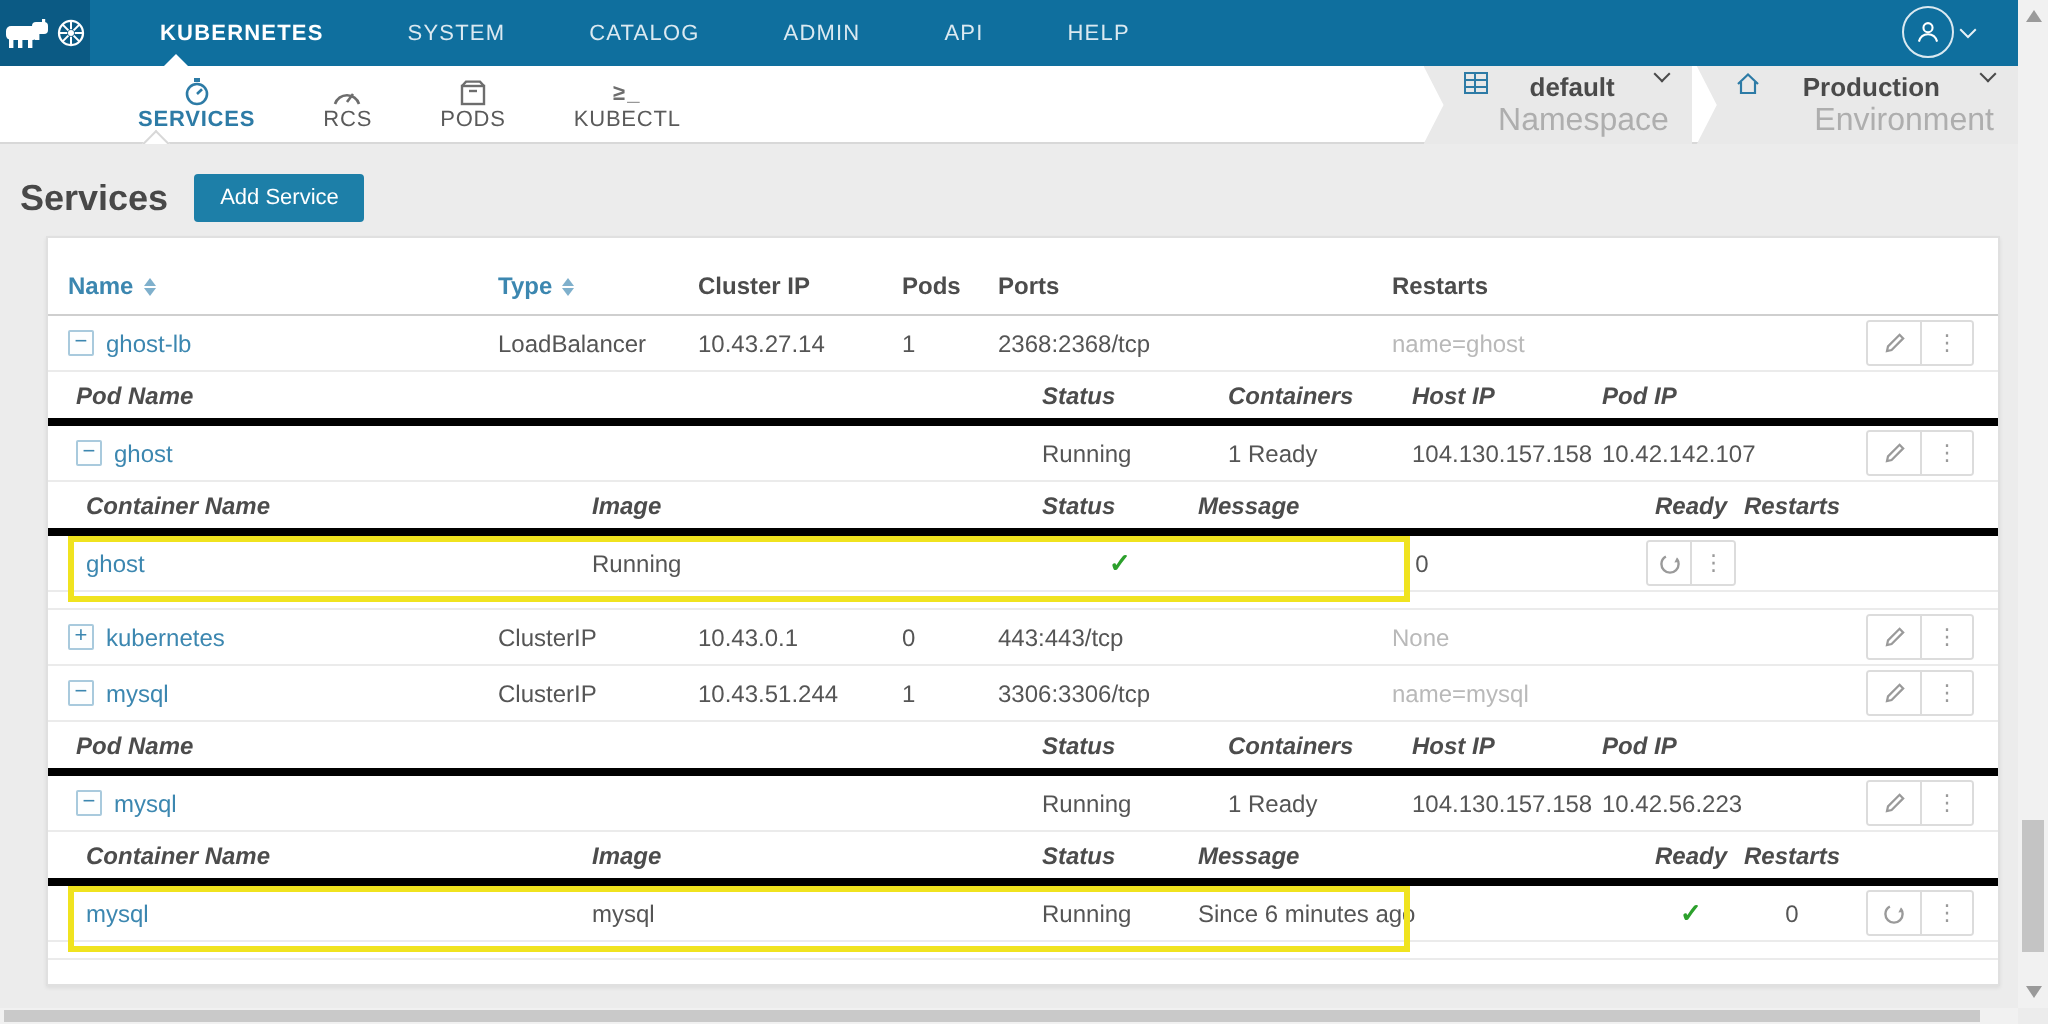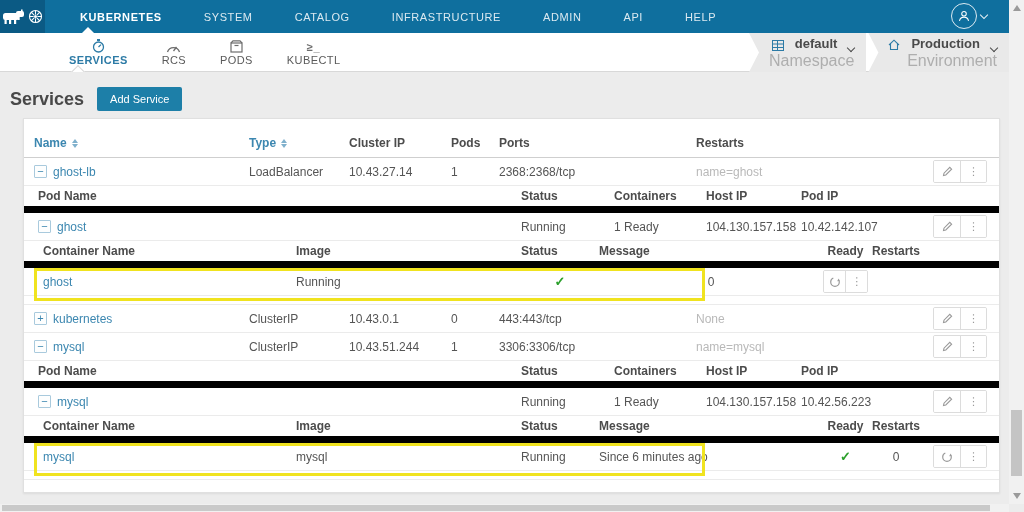--- a/index.html
+++ b/index.html
@@ -35,41 +35,41 @@
   .tab.active .t-label { color:#2d7ba6; font-weight:bold; }
   .tab .t-icon { height:14px; display:flex; align-items:flex-end; color:#6d6d6d; }
   .tab.active .t-icon { color:#2d7ba6; }
   .sub-indicator { position:absolute; left:73px; top:34px; width:10px; height:10px;
     background:#fff; border-left:1px solid #d8d8d8; border-top:1px solid #d8d8d8;
     transform:rotate(45deg); }
   .ctx-switchers { position:absolute; right:0; top:0; height:39px; display:flex; }
   .ctx-seg { background:#e9e9e9; height:39px; padding:4px 12px 3px 20px; margin-left:2px;
     clip-path:polygon(0 0,100% 0,100% 100%,0 100%,10px 50%);
     display:flex; flex-direction:column; align-items:flex-end; justify-content:center; cursor:pointer; }
-  .ctx-line1 { display:flex; align-items:flex-end; gap:11px; font-size:13px; color:#4a4a4a; font-weight:bold; }
+  .ctx-line1 { display:flex; align-items:flex-start; gap:21px; font-size:13px; color:#4a4a4a; font-weight:bold; }
   .ctx-line1 .chev { border-color:#4a4a4a; margin-top:-2px; }
   .ctx-label { font-size:16px; color:#aeaeae; margin-top:1px; }
 
   
   .content { position:absolute; left:0; top:72px; width:1009px; height:432px; background:#ececec; }
   .page-head { display:flex; align-items:center; margin:15px 0 0 10px; gap:13px; }
   .page-title { font-size:18px; font-weight:bold; color:#484848; }
   .btn-primary { background:#1d7fa8; color:#fff; border:none; font-size:11px;
     padding:6px 13px; border-radius:2px; cursor:pointer; font-family:inherit; }
 
   .card { position:absolute; left:23px; right:9px; top:46px; background:#fff;
     border:1px solid #e0e0e0; box-shadow:0 1px 2px rgba(0,0,0,.07); padding-top:10px; padding-bottom:12px; }
 
   .grid { display:grid; align-items:center; font-size:12px; color:#555; }
   .main-grid { grid-template-columns:215px 100px 102px 48px 197px 233px 1fr; padding:0 12px 0 10px; }
   .pod-grid  { grid-template-columns:483px 93px 92px 95px 123px 1fr; padding:0 12px 0 14px; }
   .ctr-grid  { grid-template-columns:253px 225px 78px 224px 45px 56px 1fr; padding:0 12px 0 19px; }
 
   .header-row { height:29px; border-bottom:1px solid #cfcfcf; font-weight:bold; color:#4c4c4c; }
-  .sub-header { height:27px; border-bottom:7px solid #000000; font-weight:bold; color:#4c4c4c; }
+  .sub-header { height:27px; border-bottom:4px solid #000000; font-weight:bold; color:#4c4c4c;font-style:italic; }
   .t-row { height:28px; border-bottom:1px solid #ebebeb; }
   .spacer { height:9px; border-bottom:1px solid #ebebeb; }
 
   .sortable { color:#3c87b0; display:flex; align-items:center; gap:5px; cursor:pointer; }
   .sort-arrows { display:flex; flex-direction:column; gap:1px; }
   .sort-arrows i { width:0; height:0; border-left:3.5px solid transparent; border-right:3.5px solid transparent; display:block; }
   .sort-arrows .up { border-bottom:4px solid #7fb0cc; }
   .sort-arrows .down { border-top:4px solid #7fb0cc; }
 
   .name-cell { display:flex; align-items:center; gap:6px; }
@@ -131,21 +131,20 @@
           <line x1="9.4" y1="9.4" x2="12.6" y2="12.6"></line>
         <line x1="12.6" y1="3.4" x2="9.4" y2="6.6"></line>
           <line x1="3.4" y1="12.6" x2="6.6" y2="9.4"></line>
       </g>
     </svg>
   </div>
   <div class="topnav" id="topnav">
       <div class="nav-item active">KUBERNETES</div>
       <div class="nav-item">SYSTEM</div>
       <div class="nav-item">CATALOG</div>
-      <div class="nav-item">INFRASTRUCTURE</div>
       <div class="nav-item">ADMIN</div>
       <div class="nav-item">API</div>
       <div class="nav-item">HELP</div>
     </div>
   <div class="top-indicator"></div>
   <div class="avatar-wrap">
     <div class="avatar">
       <svg width="14" height="14" viewBox="0 0 16 16">
         <circle cx="8" cy="5.5" r="2.6" fill="none" stroke="#fff" stroke-width="1.2"></circle>
         <path d="M2.8 13.5 C3.6 10.5 5.5 9.3 8 9.3 C10.5 9.3 12.4 10.5 13.2 13.5" fill="none" stroke="#fff" stroke-width="1.2"></path>

